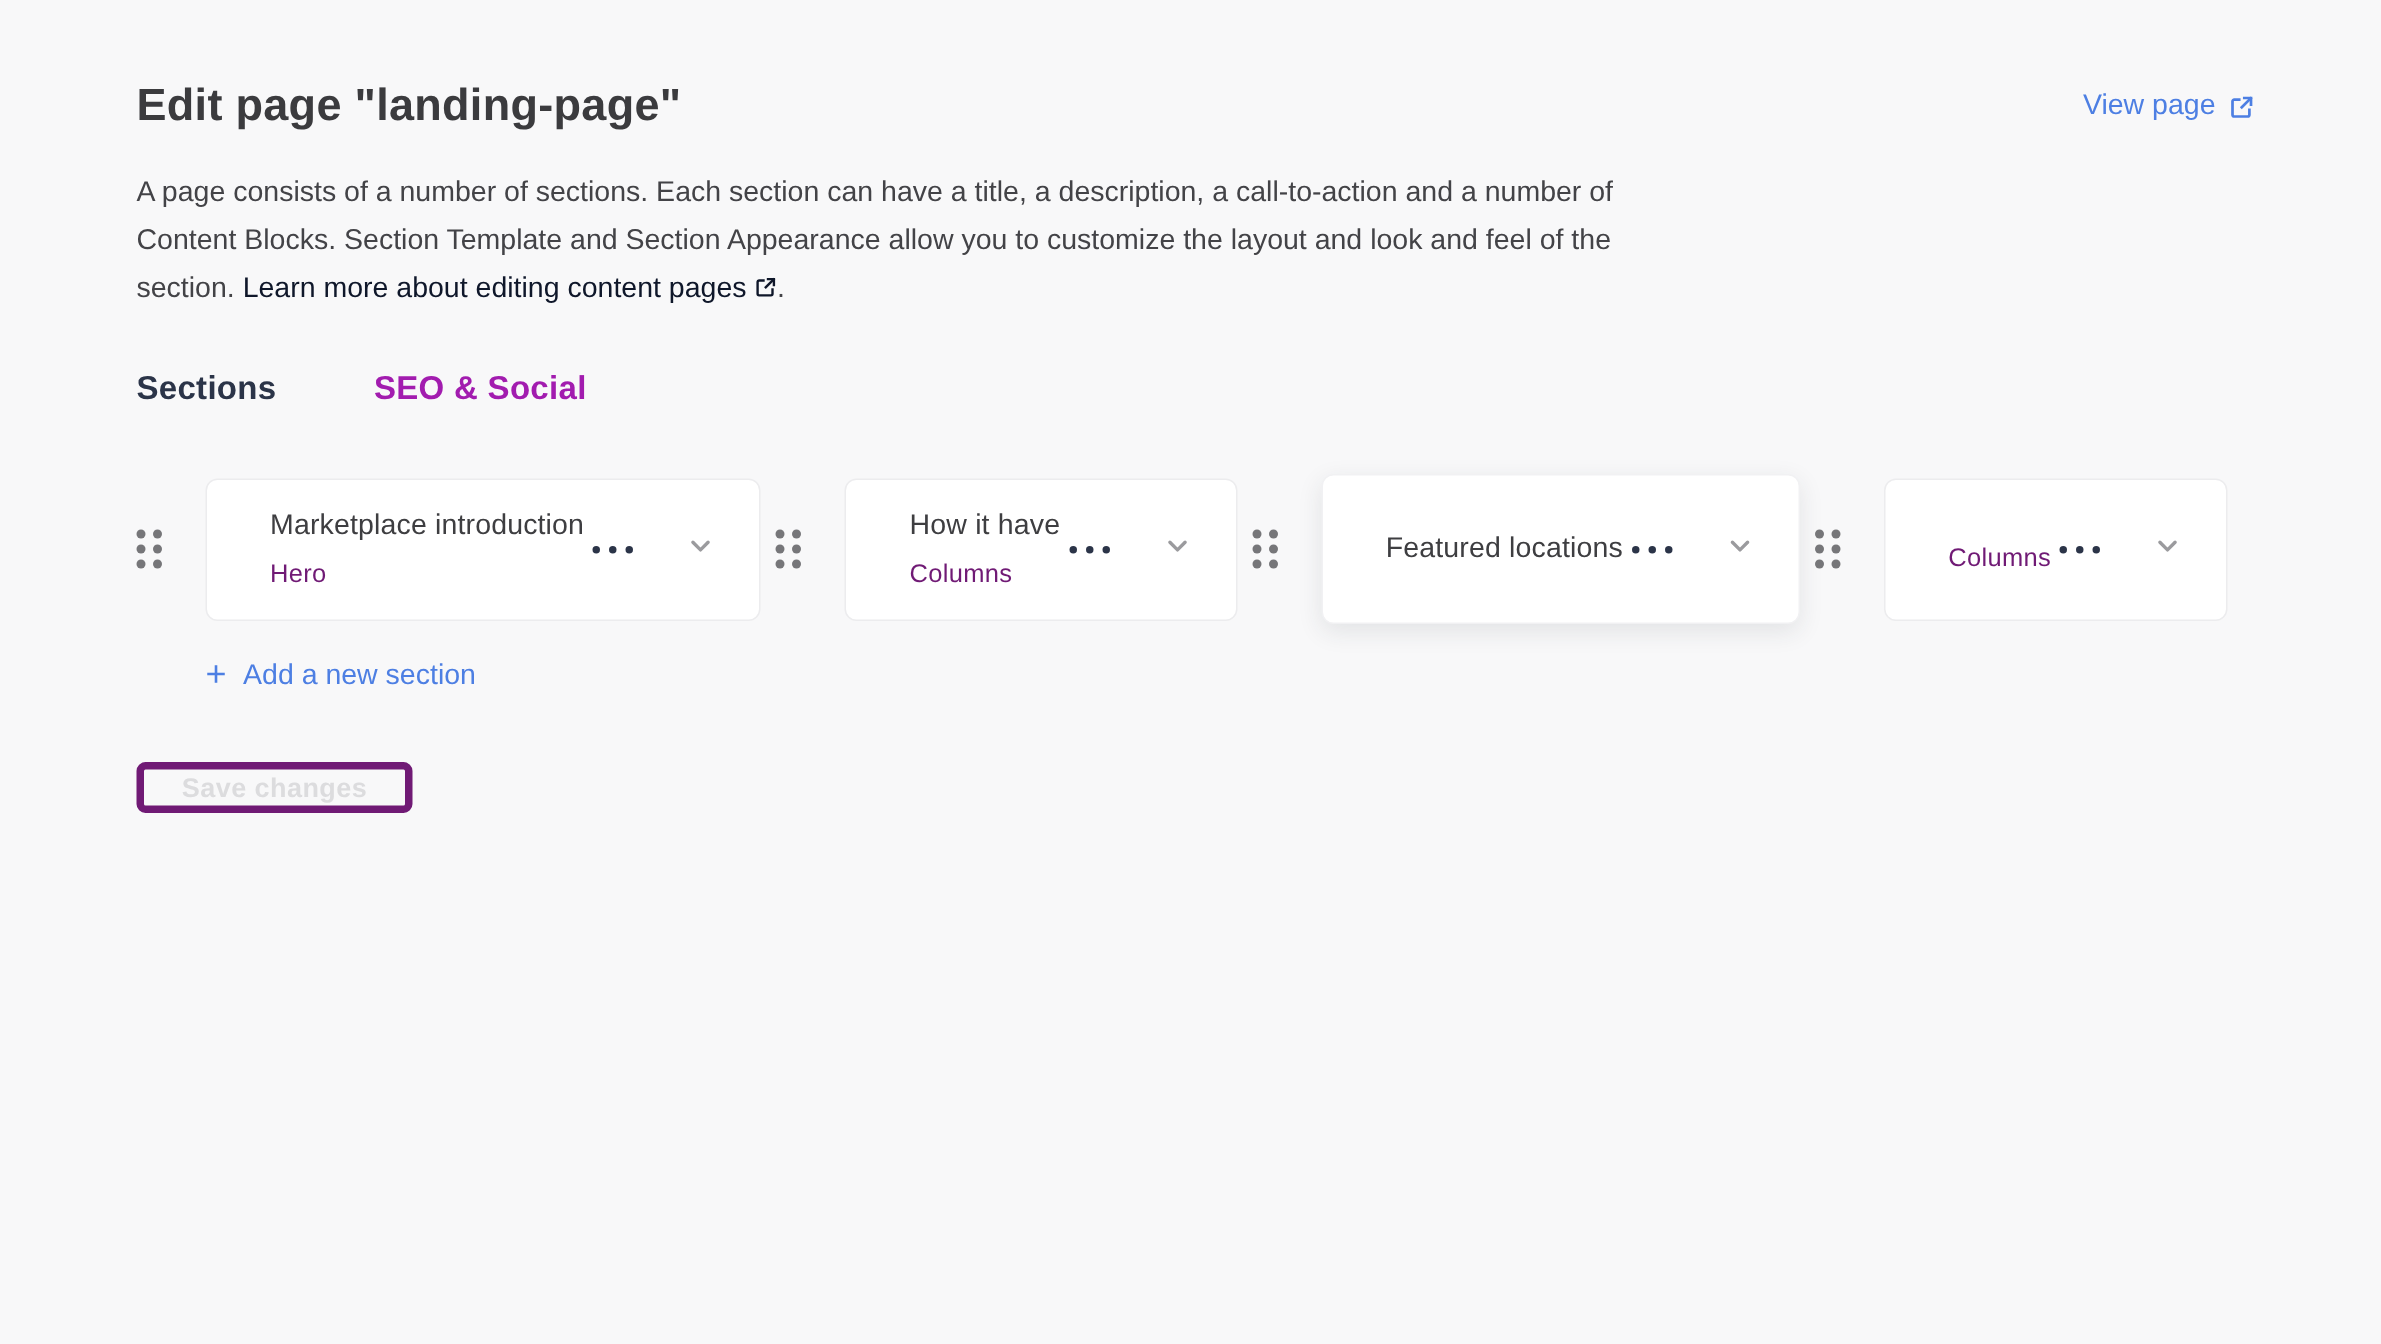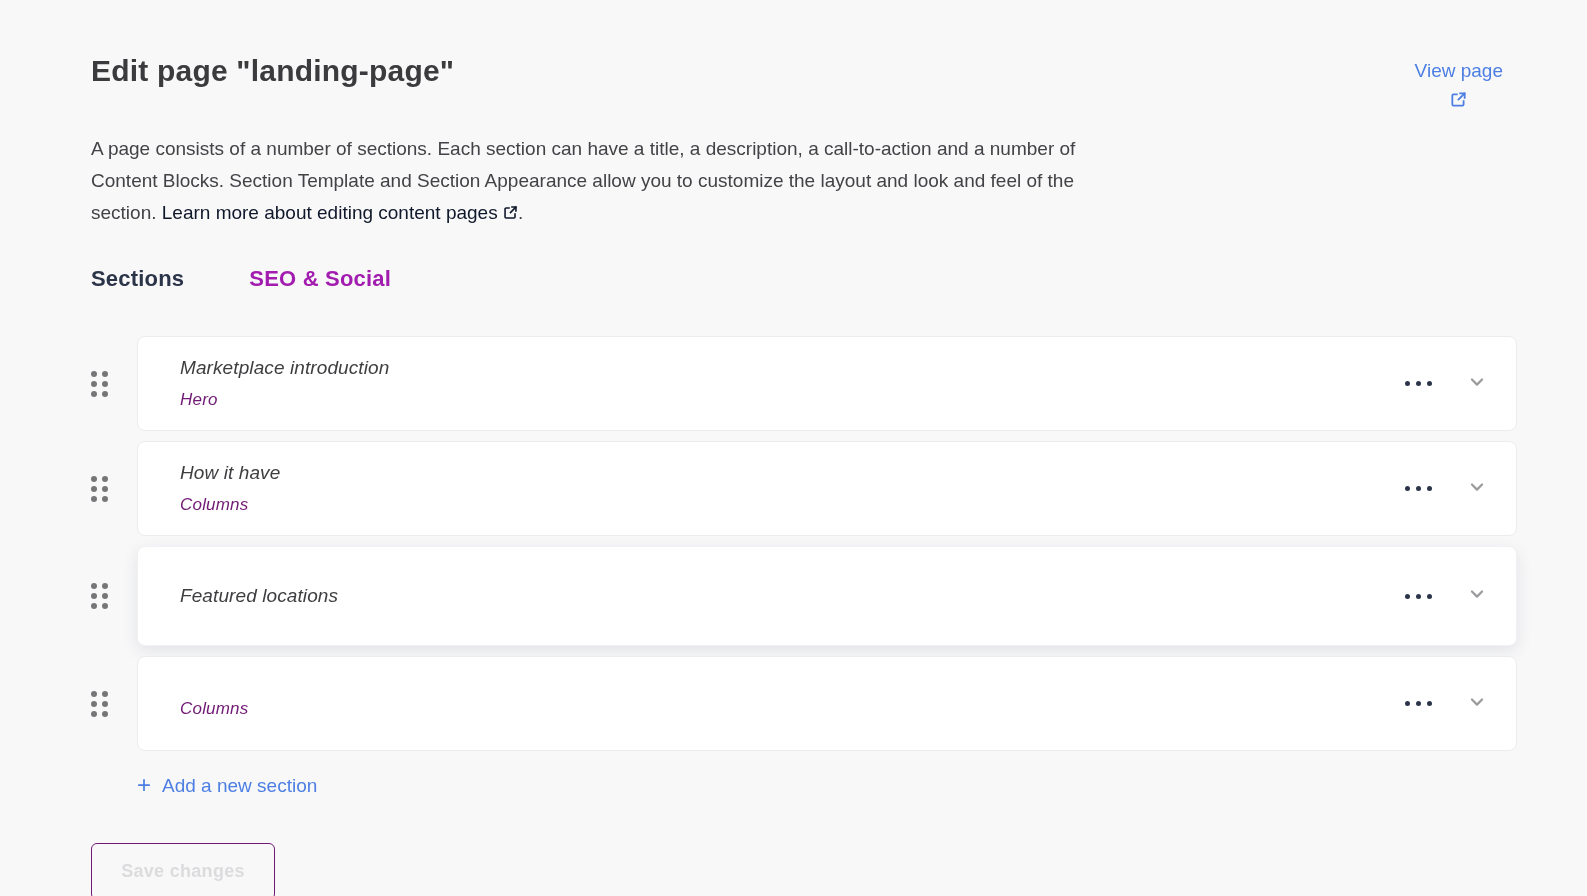--- a/index.html
+++ b/index.html
@@ -30,21 +30,20 @@
   .view-page {
     display: flex;
     align-items: center;
     gap: 9px;
     color: #4d7fe3;
     font-size: 19px;
     margin-top: 6px;
     margin-right: 14px;
     cursor: pointer;
     text-decoration: none;
-    flex-direction: column;
   }
   .icon svg { display: block; }
   
   .intro {
     margin-top: 25px;
     max-width: 1035px;
     font-size: 19px;
     line-height: 32px;
     color: #434347;
   }
@@ -70,23 +69,21 @@
     font-weight: 700;
     color: #a21caf;
     cursor: pointer;
     letter-spacing: 0.2px;
   }
   .tab.active { color: #2b3448; }
   
   .rows {
     margin-top: 44px;
     display: flex;
-    flex-direction: column;
     gap: 10px;
-    font-style: italic;
   }
   .row {
     display: flex;
     align-items: center;
   }
   .drag-handle {
     flex: 0 0 46px;
     display: grid;
     grid-template-columns: repeat(2, 6px);
     grid-auto-rows: 6px;
@@ -160,23 +157,23 @@
   .plus {
     font-size: 24px;
     font-weight: 400;
     line-height: 1;
     margin-top: -2px;
   }
   
   .save-btn {
     margin-top: 46px;
     width: 184px;
-    height: 57px;
+    height: 34px;
     background: transparent;
-    border: 1px solid #701a75;
+    border: 5px solid #701a75;
     border-radius: 6px;
     color: #dcdcde;
     font-size: 18px;
     font-weight: 700;
     font-family: "Liberation Sans", sans-serif;
     letter-spacing: 0.3px;
   }
 </style>
 </head>
 <body>

